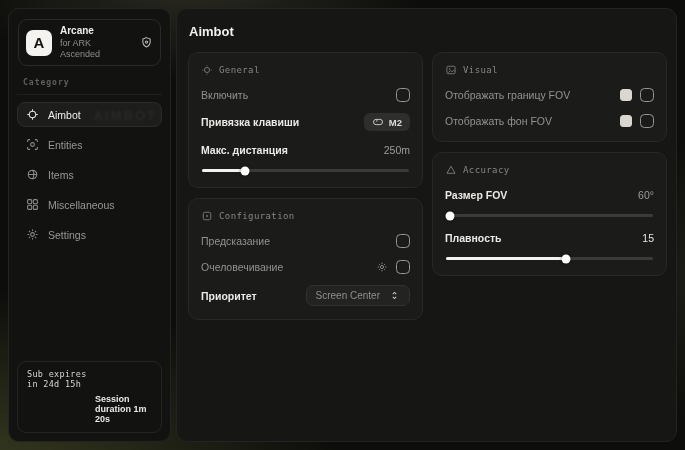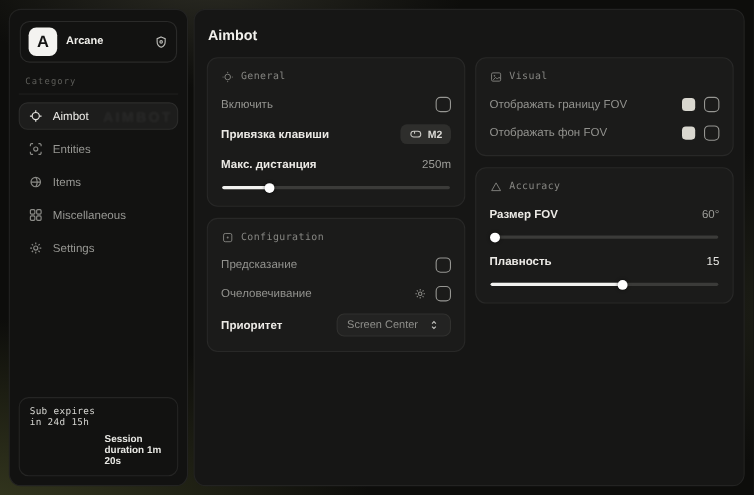--- a/index.html
+++ b/index.html
@@ -29,21 +29,21 @@
     width:26px; height:26px; border-radius:7px; background:#f4f3f0;
     color:#141413; font-weight:bold; font-size:15px;
     display:flex; align-items:center; justify-content:center; flex:0 0 auto;
   }
   .logo-text{ flex:1; min-width:0; line-height:1.25; }
   .logo-name{ font-size:10px; font-weight:bold; color:#f0efeb; }
   .logo-sub{ font-size:9px; color:#8e8e8a; }
   .logo-shield{ color:#b9b9b5; display:flex; }
 
   .category{
-    font-size:8px; letter-spacing:1px; color:#5f5f5b; margin:11px 6px 7px;
+    font-size:8px; letter-spacing:1px; color:#5f5f5b; margin:11px 6px 7px;font-weight:bold;
   }
   .side-divider{ border:none; border-top:1px solid #1f1f1e; margin:0 0 7px; }
 
   .nav{ display:flex; flex-direction:column; gap:5px; }
   .nav-item{
     display:flex; align-items:center; gap:9px;
     padding:5px 8px; border-radius:8px; border:1px solid transparent;
     color:#989894; font-size:10.5px; position:relative; overflow:hidden; cursor:default;
   }
   .nav-item .nicon{ display:flex; color:#8b8b87; }
@@ -128,20 +128,21 @@
   .mini-gear{ display:flex; color:#8a8a86; cursor:pointer; }
 </style>
 </head>
 <body>
 
 <aside class="sidebar">
   <div class="logo-card">
     <div class="logo-badge">A</div>
     <div class="logo-text">
       <div class="logo-name">Arcane</div>
+      <div class="logo-sub">for ARK Ascended</div>
     </div>
     <span class="logo-shield">
       <svg width="13" height="13" viewBox="0 0 16 16" fill="none" stroke="currentColor" stroke-width="1.3">
         <path d="M8 2l4.5 1.8v3.4c0 3-2 5.3-4.5 6.3C5.5 12.5 3.5 10.2 3.5 7.2V3.8z"></path>
           <circle cx="8" cy="7.5" r="1.4"></circle>
       </svg>
     </span>
   </div>
 
   <div class="category mono">Category</div>

